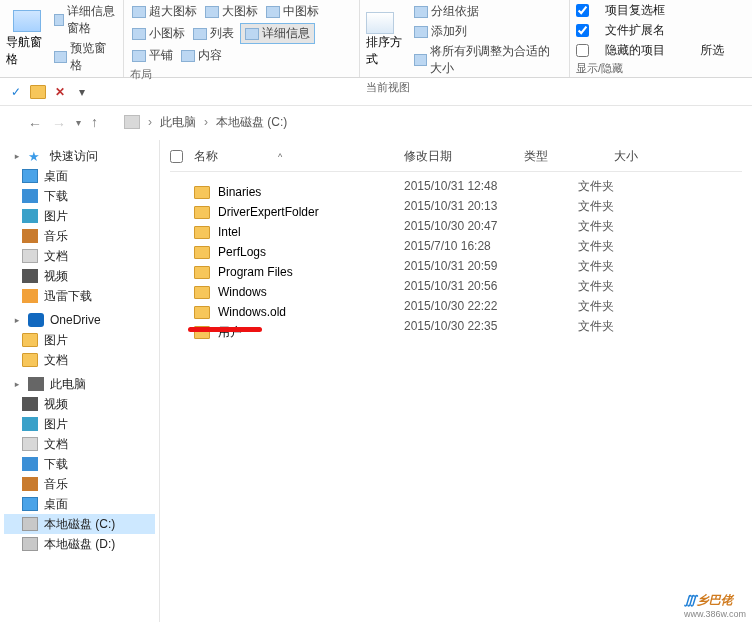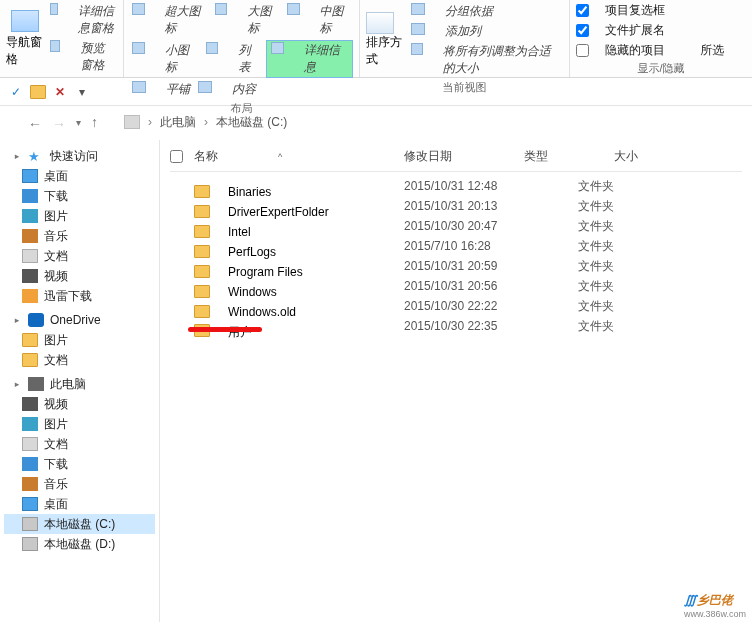--- a/index.html
+++ b/index.html
@@ -1,28 +1,28 @@
 <!DOCTYPE html>
 <html><head>
 <meta charset="utf-8">
 <style>
 * { box-sizing: border-box; margin: 0; padding: 0; font-family: "Microsoft YaHei", "Segoe UI", sans-serif; font-size: 12px; }
 body { width: 752px; height: 622px; background: #fff; overflow: hidden; position: relative; }
 
 
 .ribbon { display: flex; height: 78px; border-bottom: 1px solid #d8d8d8; background: #fdfdfd; }
 .ribbon-group { border-right: 1px solid #e0e0e0; padding: 2px 6px 0 6px; display: flex; flex-direction: column; justify-content: space-between; }
-.ribbon-group-label { text-align: center; color: #666; font-size: 11px; padding: 2px 0 1px 0; }
+.ribbon-group-label { color: #666; font-size: 11px; padding: 2px 0 1px 0; }
 .ribbon-row { display: flex; gap: 4px; align-items: center; }
 .ribbon-col { display: flex; flex-direction: column; gap: 1px; }
 .nav-pane-big { display: flex; flex-direction: column; align-items: center; gap: 2px; width: 60px; }
 .nav-pane-icon { width: 28px; height: 22px; background: linear-gradient(#cfe6ff,#a8d2ff); border: 1px solid #7ab4e8; }
-.small-btn { display: flex; gap: 20px; padding: 1px 2px; color: #444; font-style: italic; }
+.small-btn { display: flex; align-items: center; gap: 3px; padding: 1px 2px; color: #444; }
 .small-btn .ico { width: 14px; height: 12px; background: #bcd7f2; border: 1px solid #8ab0d4; display: inline-block; }
-.highlighted { background: #86efac; border: 1px solid #7ab8e8; padding: 1px 4px; }
+.highlighted { background: #e5e5e5; border: 1px solid #7ab8e8; padding: 1px 4px; }
 .sort-big { display: flex; flex-direction: column; width: 46px; }
 .sort-icon { width: 28px; height: 22px; background: linear-gradient(#fff,#dceaf7); border: 1px solid #b8cde0; position: relative; }
 .chk { display: flex; align-items: center; gap: 16px; color: #222; }
 .chk input { width: 13px; height: 13px; }
 
 
 .addrbar { display: flex; align-items: center; gap: 6px; padding: 4px 8px; border-bottom: 1px solid #e5e5e5; height: 28px; }
 .addr-icon { width: 16px; height: 16px; display: inline-flex; align-items: center; justify-content: center; color: #555; }
 .addr-folder { width: 16px; height: 14px; background: #f7c65a; border: 1px solid #d49c2e; border-radius: 1px; }
 .addr-x { color: #c03030; font-weight: bold; }
@@ -61,21 +61,21 @@
 .filepane { flex: 1; padding: 4px 10px; position: relative; }
 .cols { display: flex; border-bottom: 1px solid #e8e8e8; padding: 4px 0 6px 0; color: #444; }
 .cols .chkcell { width: 24px; display: flex; align-items: center; }
 .col-name { width: 210px; }
 .col-date { width: 120px; }
 .col-type { width: 90px; }
 .col-size { width: 60px; }
 .sort-ind { font-size: 9px; color: #666; margin-left: 60px; }
 .rows { margin-top: 4px; }
 .frow { display: flex; align-items: center; height: 20px; }
-.frow .cell-name { width: 234px; display: flex; gap: 18px; padding-left: 24px; margin-top: 12px; }
+.frow .cell-name { width: 234px; display: flex; align-items: center; gap: 8px; padding-left: 24px; margin-top: 12px; }
 .frow .folder-ico { width: 16px; height: 13px; background: #f7c65a; border: 1px solid #d49c2e; border-radius: 1px; }
 .frow .cell-date { width: 120px; color: #555; }
 .frow .cell-type { width: 90px; color: #555; text-align: right; }
 .frow .cell-size { width: 60px; color: #555; }
 
 .redline { position: absolute; width: 74px; height: 5px; background: #e11; border-radius: 3px; left: 28px; top: 187px; }
 
 
 .wm { position: absolute; right: 6px; bottom: 3px; font-size: 20px; font-style: italic; font-weight: bold; }
 .wm .b { color: #1f7fd6; }

